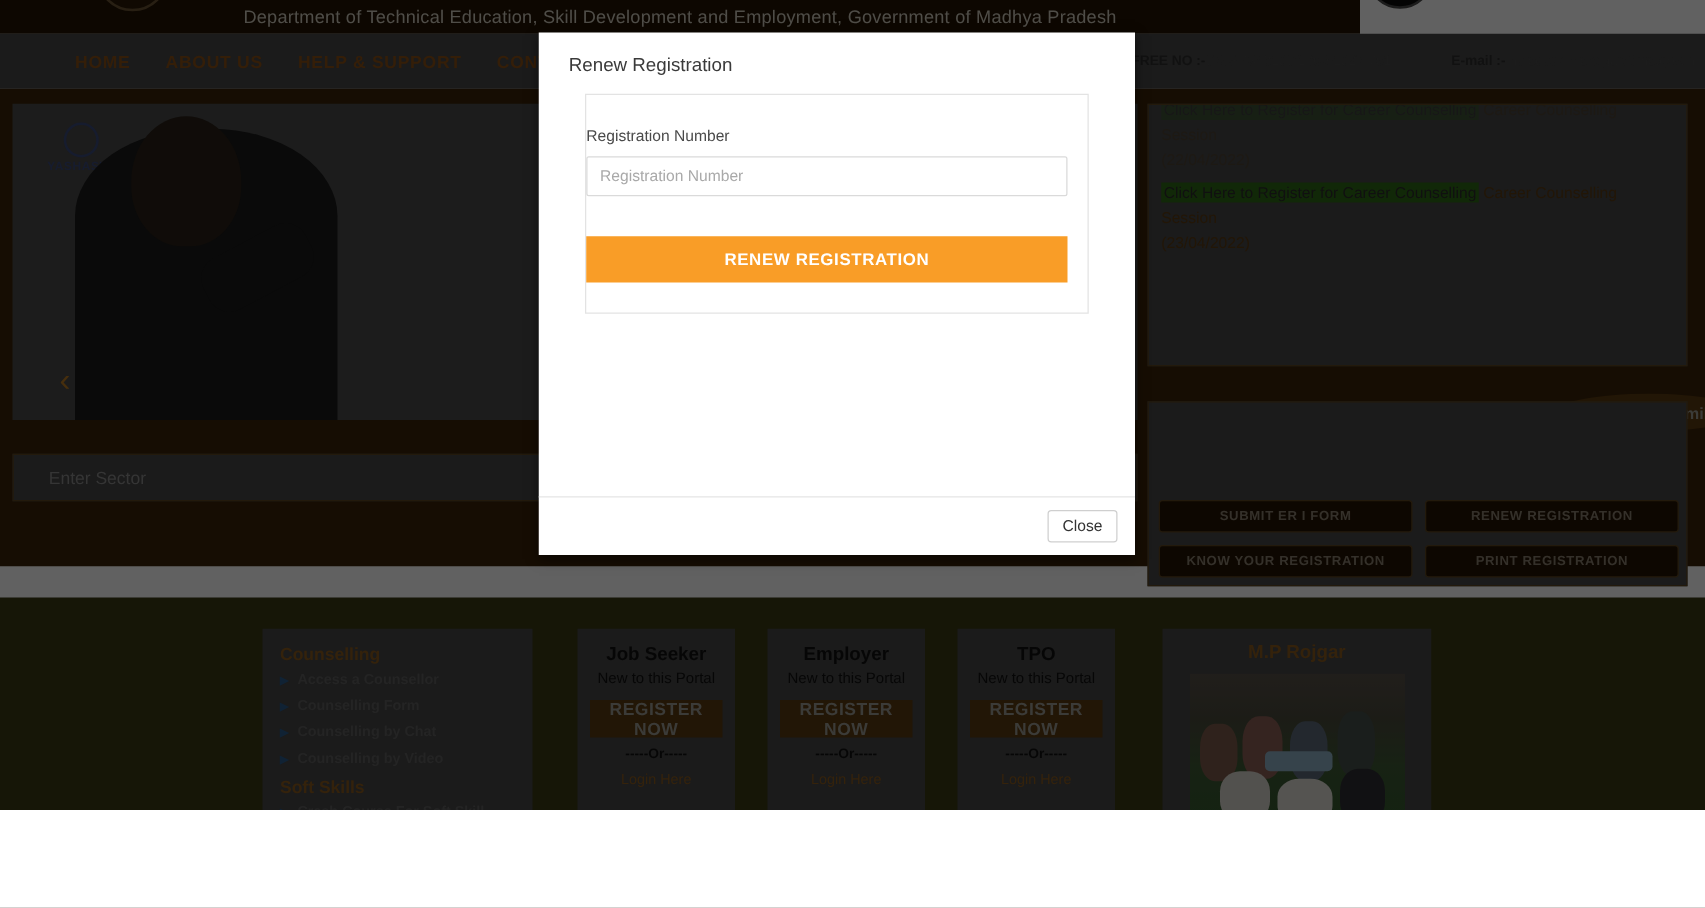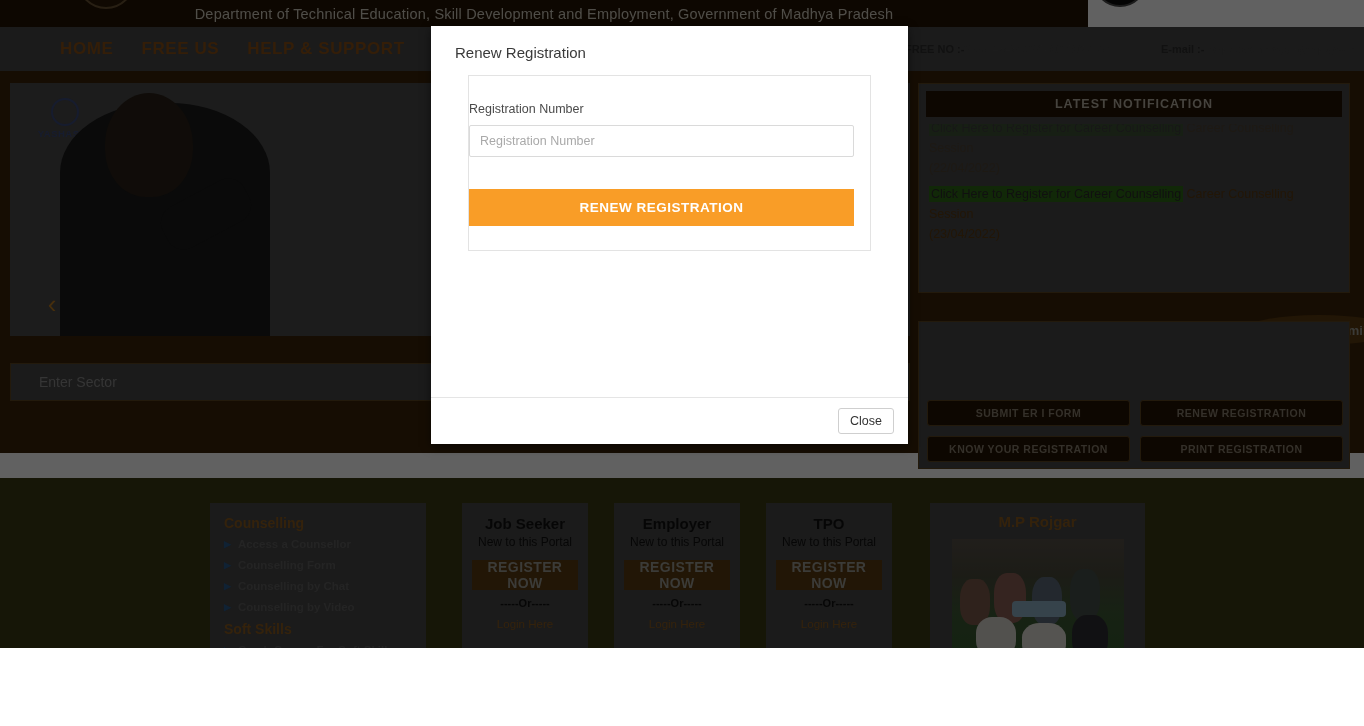--- a/index.html
+++ b/index.html
@@ -27,21 +27,21 @@
   .emblem-right {
     position: absolute; left: 1077px; top: -34px; width: 86px; height: 56px;
   }
 
   .navbar {
     position: absolute; left: 0; top: 27px; width: 1364px; height: 44px;
     background: #474747;
   }
   .nav-items { display: flex; align-items: center; height: 44px; padding-left: 60px; gap: 28px; }
   .nav-item {
-    font-size: 17px; font-weight: bold; color: #8a4f15; letter-spacing: .6px;
+    font-size: 14px; font-weight: bold; color: #8a4f15; letter-spacing: .6px;
     white-space: nowrap; cursor: pointer;
   }
   .nav-right {
     position: absolute; right: 8px; top: 0; height: 44px;
     display: flex; align-items: center; gap: 48px;
   }
   .nav-contact { font-size: 11px; color: #4a4a4a; white-space: nowrap; }
   .nav-contact b { color: #2e2e2e; }
 
   .body-area {
@@ -264,21 +264,21 @@
           <circle cx="43" cy="14" r="5" fill="#6e6e6e"></circle>
           <text x="22" y="9" font-size="7" fill="#cfcfcf" transform="rotate(-28 22 9)">FOR</text>
           <text x="58" y="9" font-size="7" fill="#cfcfcf" transform="rotate(26 58 9)">ERS</text>
         </svg>
       </div>
     </div>
 
     <div class="navbar">
       <div class="nav-items">
         <div class="nav-item">HOME</div>
-        <div class="nav-item">FREE US</div>
+        <div class="nav-item">ABOUT US</div>
         <div class="nav-item">HELP &amp; SUPPORT</div>
         <div class="nav-item">CONTACT US</div>
         <div class="nav-item">JOB FAIR</div>
       </div>
       <div class="nav-right">
         <div class="nav-contact">
           <b>TOLL FREE NO :-</b><span>0755-4343100/1800-1027-751</span>
         </div>
         <div class="nav-contact">
           <b>E-mail :- </b><span>helpdesk.mprojgar@mp.gov.in</span>
@@ -303,21 +303,20 @@
 Experience</div>
       </div>
       <div class="carousel-prev">‹</div>
 
       <div class="searchbar">
         <div class="search-field">Enter Sector</div>
         <div class="search-field">Enter Qualification</div>
       </div>
 
       <div class="notif-panel">
-        <div class="notif-header">LATEST NOTIFICATION</div>
         <div class="notif-list">
           <div class="notif-item fading">
             <span class="notif-link">Click Here to Register for Career Counselling</span><span class="notif-text"> Career Counselling Session</span>
             <div>(22/04/2022)</div>
           </div>
           <div class="notif-item">
             <span class="notif-link">Click Here to Register for Career Counselling</span><span class="notif-text"> Career Counselling Session</span>
             <div>(23/04/2022)</div>
           </div>
         </div>

